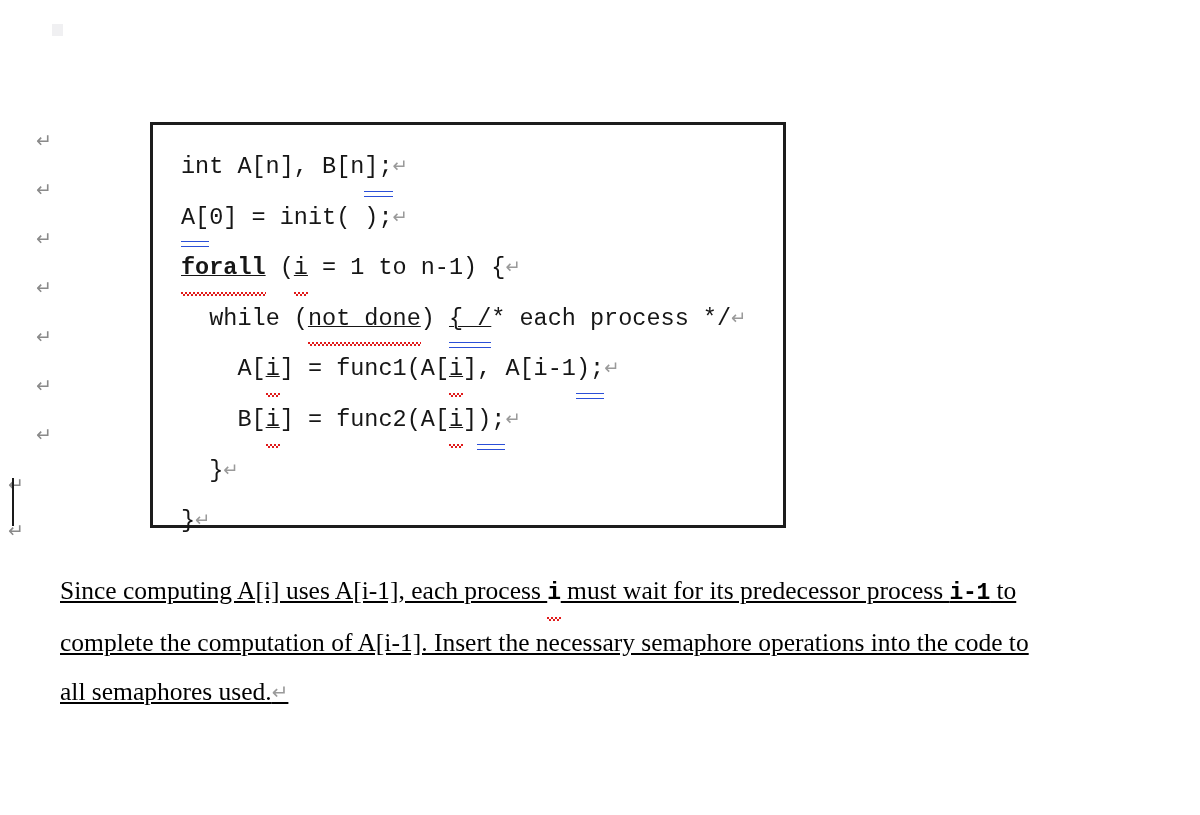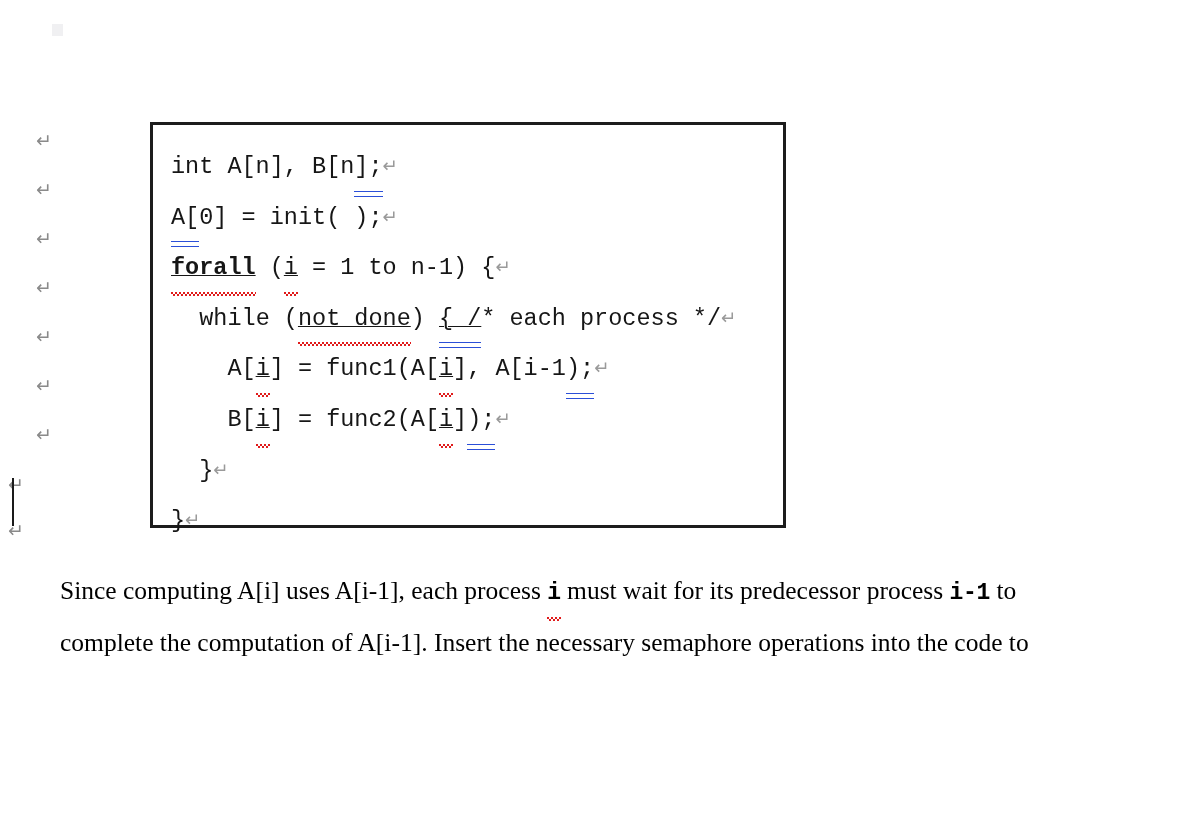--- a/index.html
+++ b/index.html
@@ -68,20 +68,21 @@
     text-indent: 58px;
   }
   #para-bottom {
     left: 60px;
     top: 566px;
     width: 1113px;
   }
   #para-bottom .line {
     display: block;
     white-space: nowrap;
+    text-decoration: underline;
   }
   #para-top .line {
     display: block;
     white-space: nowrap;
   }
   #para-top .line.l1 { text-indent: 58px; }
 
   .mono-b {
     font-family: "Liberation Mono", "DejaVu Sans Mono", monospace;
     font-weight: bold;
@@ -136,21 +137,21 @@
     left: 150px;
     top: 122px;
     width: 636px;
     height: 406px;
     box-sizing: border-box;
     border: 3px solid #1c1c1c;
     background: #ffffff;
   }
   #code-lines {
     position: absolute;
-    left: 18px;
+    left: 28px;
     top: 16px;
     font-family: "Liberation Mono", "DejaVu Sans Mono", monospace;
     font-size: 23.5px;
     line-height: 49.5px;
     color: #161616;
     white-space: pre;
   }
   #code-lines .cl { display: block; }
   .kw-bold { font-weight: bold; }
 </style>
@@ -178,15 +179,16 @@
   <div id="para-top" class="para">
   </div>
 
   <div id="code-box">
     <div id="code-lines"><span class="cl"><span>int A[n], B[n</span><span class="blue-dbl">];</span><span class="ret">↵</span></span><span class="cl"><span class="blue-dbl">A[</span><span>0] = init( );</span><span class="ret">↵</span></span><span class="cl"><span class="kw-bold ul-black sq-red">forall</span><span> (</span><span class="ul-black sq-red">i</span><span> = 1 to n-1) {</span><span class="ret">↵</span></span><span class="cl"><span>  </span><span>while (</span><span class="ul-black sq-red">not done</span><span>) </span><span class="ul-black blue-dbl">{ /</span><span>* each process */</span><span class="ret">↵</span></span><span class="cl"><span>    </span><span>A[</span><span class="ul-black sq-red">i</span><span>] = func1(A[</span><span class="ul-black sq-red">i</span><span>], A[i-1</span><span class="blue-dbl">);</span><span class="ret">↵</span></span><span class="cl"><span>    </span><span>B[</span><span class="ul-black sq-red">i</span><span>] = func2(A[</span><span class="ul-black sq-red">i</span><span>]</span><span class="blue-dbl">);</span><span class="ret">↵</span></span><span class="cl"><span>  </span><span>}</span><span class="ret">↵</span></span><span class="cl"><span>}</span><span class="ret">↵</span></span></div>
   </div>
 
   <div id="para-bottom" class="para">
     <span class="line"><span>Since computing A[i] uses A[i-1], each process </span><span class="mono-b sq-red">i</span><span> must wait for its predecessor process </span><span class="mono-b">i-1</span><span> to</span></span>
     <span class="line">complete the computation of A[i-1]. Insert the necessary semaphore operations into the code to</span>
+    <span class="line"><span>all semaphores used.</span><span class="ret">↵</span></span>
   </div>
 
 </div>
 
 </body></html>

